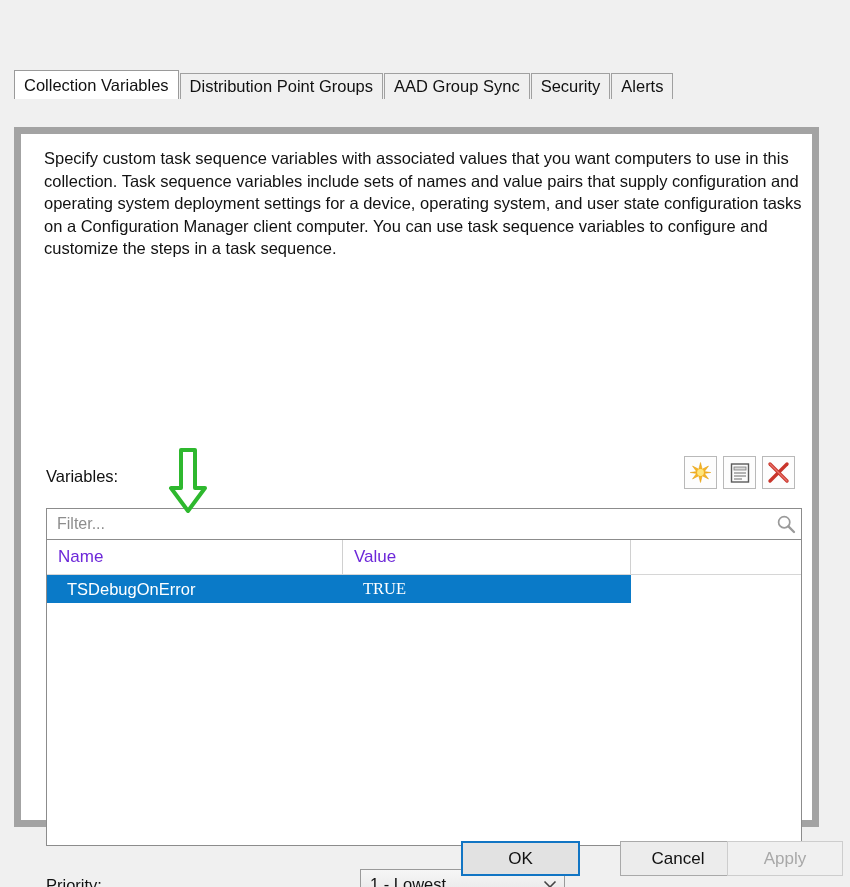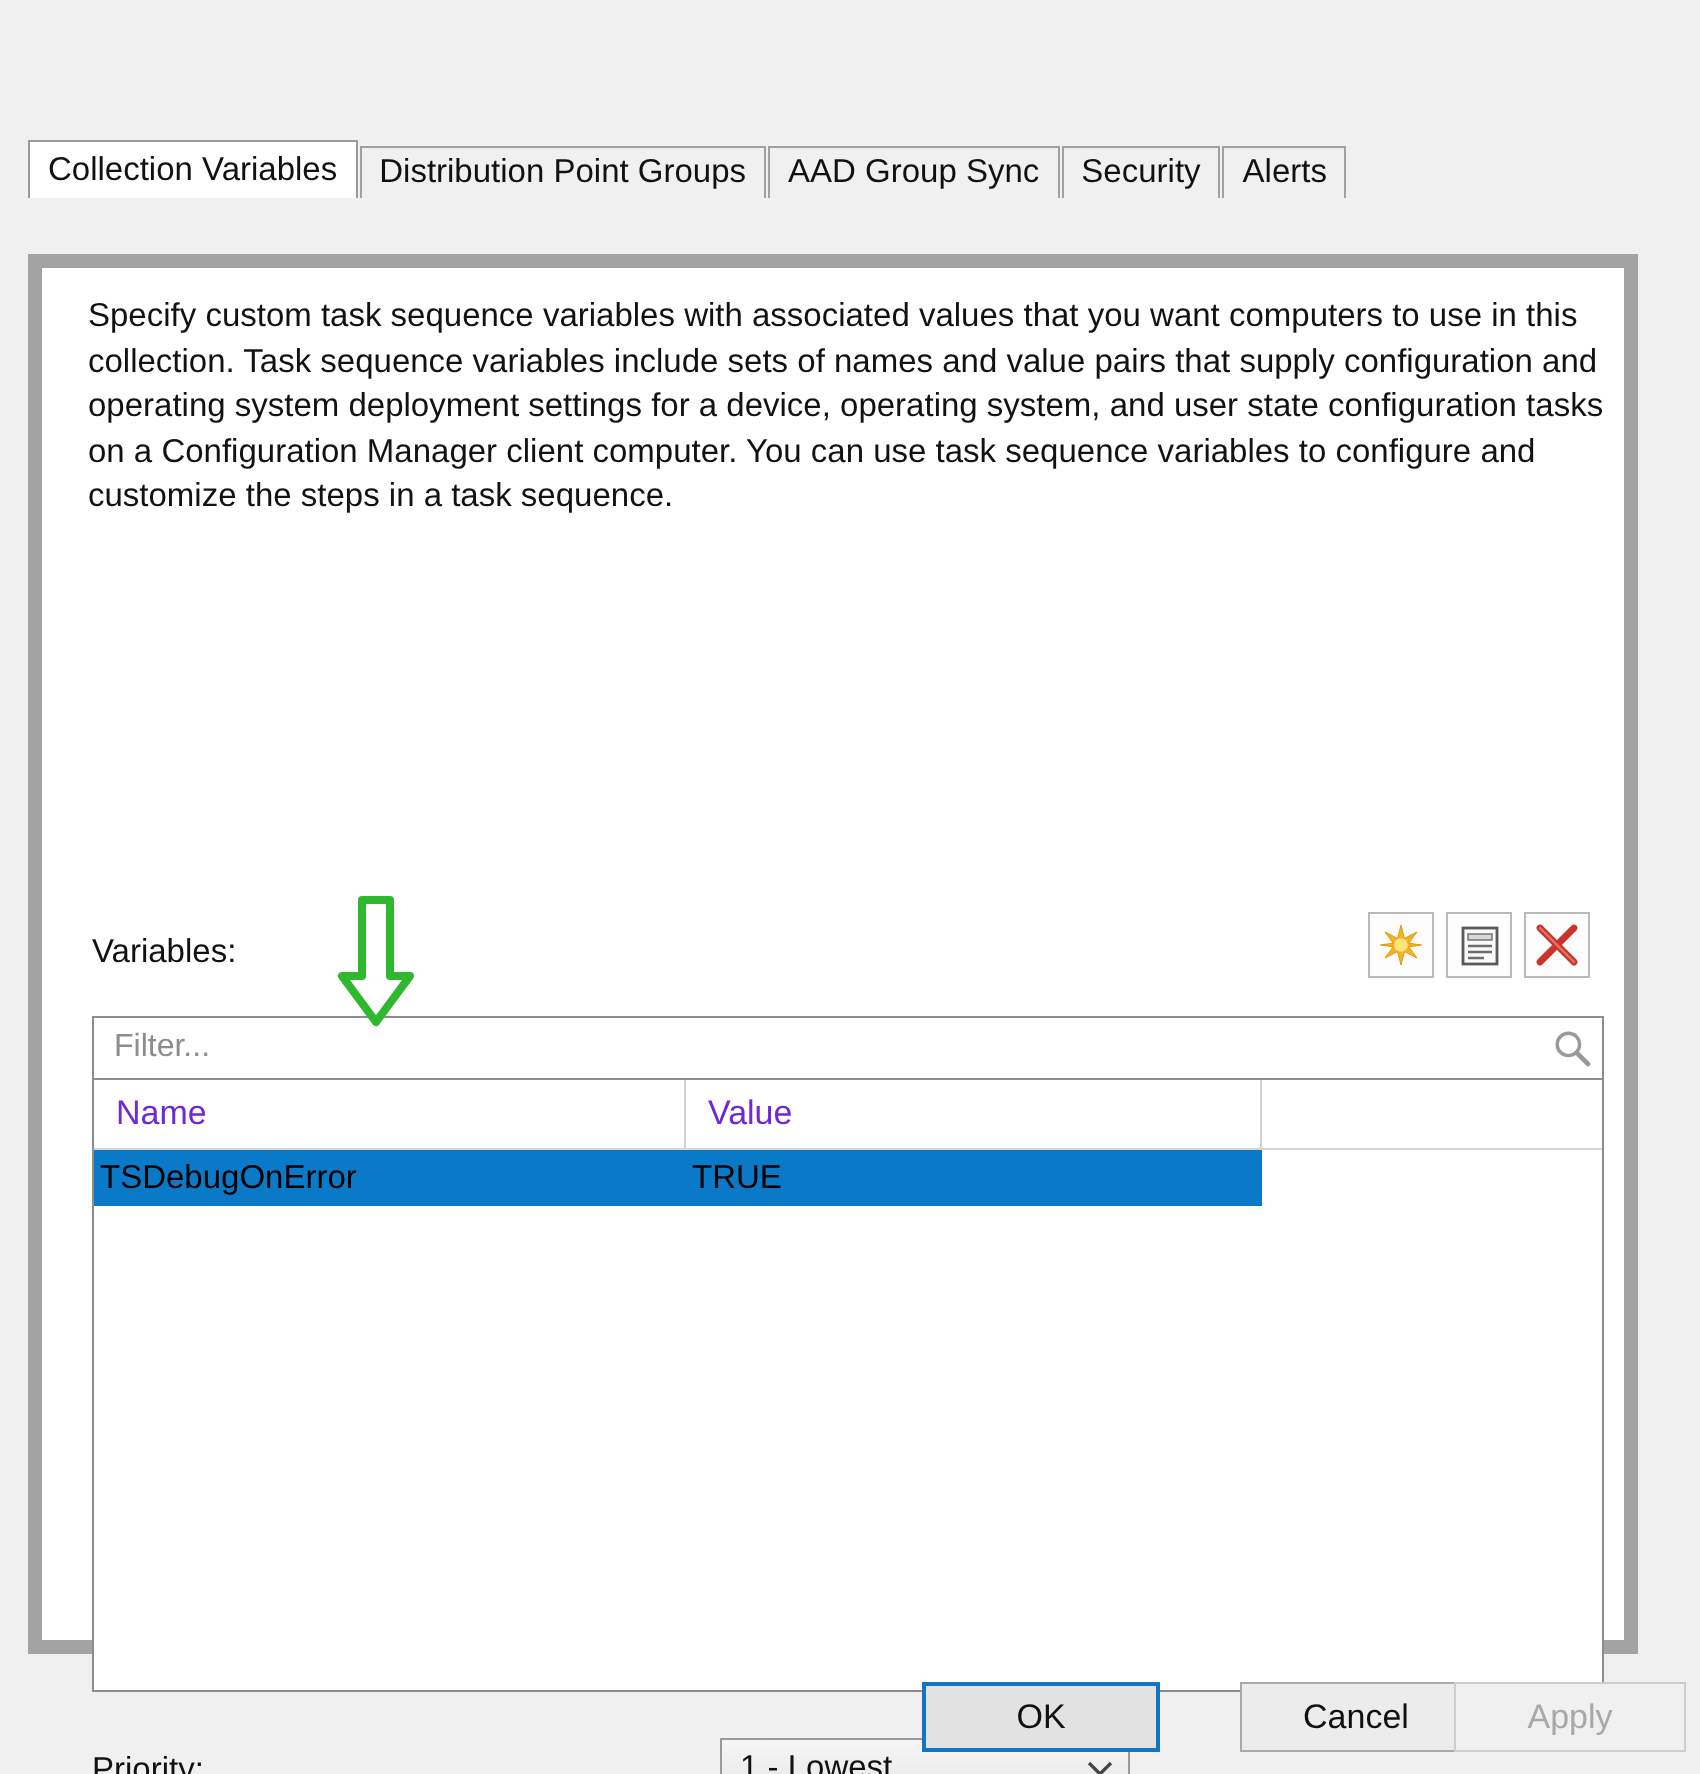--- a/index.html
+++ b/index.html
@@ -247,28 +247,28 @@
     height: 28px;
     align-items: center;
   }
   .lv-row.selected {
     background: #0a7ac8;
     width: 584px;
     box-shadow: inset 0 0 0 1px #0a7ac8;
   }
   .lv-td {
     font-size: 16.5px;
-    color: #000000;
+    color: #ffffff;
     line-height: 28px;
-    padding-left: 3px;
+    padding-left: 20px;
     box-sizing: border-box;
     white-space: nowrap;
   }
   .lv-td.c-name  { width: 296px; }
-  .lv-td.c-value { width: 288px; }
+  .lv-td.c-value { width: 288px; font-family: Liberation Serif, serif; }
 
   
   .anno-arrow {
     position: absolute;
     left: 168px;
     top: 448px;
     width: 40px;
     height: 70px;
     pointer-events: none;
     z-index: 30;

